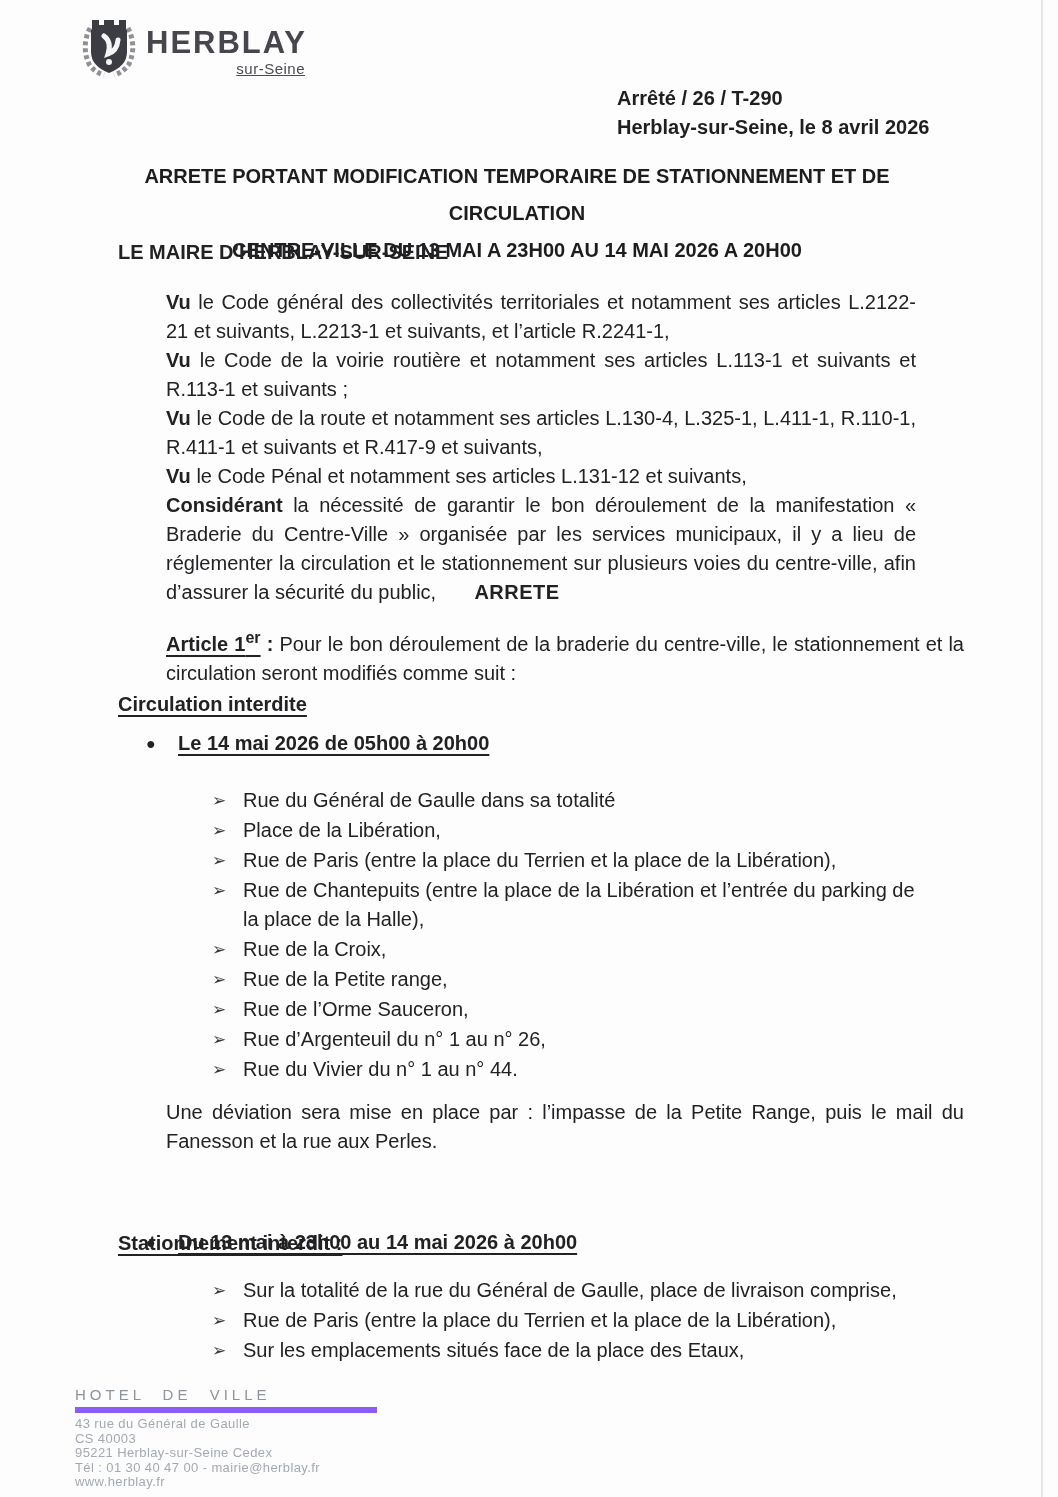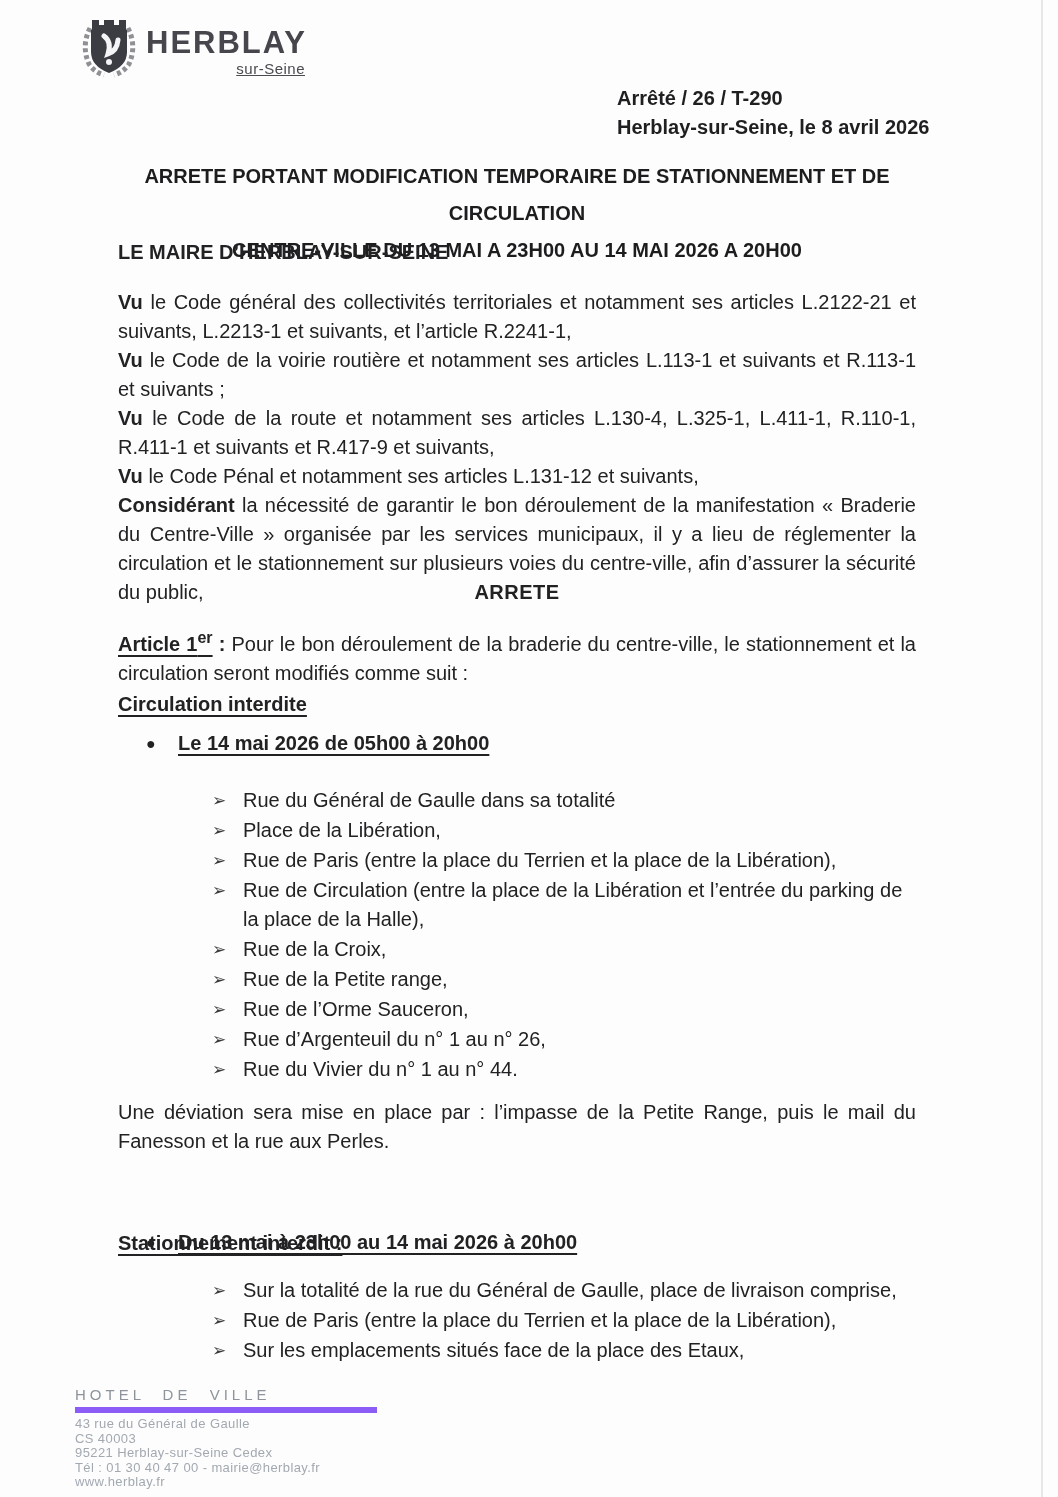--- a/index.html
+++ b/index.html
@@ -18,21 +18,21 @@
   .logo-text{margin-left:8px;margin-top:10px;}
   .logo-name{font-size:31px;font-weight:700;letter-spacing:2px;color:#46464c;line-height:32px;}
   .logo-sub{font-size:15px;color:#4a4a50;text-align:right;margin-top:1px;padding-right:2px;letter-spacing:0.5px;text-decoration:underline;}
 
   
   .ref-block{position:absolute;left:617px;top:84px;font-size:20px;font-weight:700;line-height:29px;color:#1f1f21;}
 
   .sec{position:absolute;left:118px;width:798px;font-size:20px;line-height:29px;}
   .b{font-weight:700;}
   .u{text-decoration:underline;text-decoration-thickness:2px;text-underline-offset:4px;}
-  .just{text-align:justify;}
+  .just{text-align:justify;margin-left:48px;}
   p{margin:0;}
 
   .title-block{top:158px;text-align:center;font-weight:700;line-height:37px;color:#1d1d1f;}
   .mayor{top:238px;font-weight:700;}
   .recitals{top:288px;}
   .arrete{top:578px;text-align:center;font-weight:700;letter-spacing:0.5px;}
   .article{top:630px;}
   .article sup{font-size:16px;vertical-align:super;line-height:0;}
   .circ-heading{top:690px;font-weight:700;}
   .bullet-line{display:flex;}
@@ -126,21 +126,21 @@
     <li>
         <span class="arrow-marker">➢</span>
         <span class="li-text">Place de la Libération,</span>
       </li>
     <li>
         <span class="arrow-marker">➢</span>
         <span class="li-text">Rue de Paris (entre la place du Terrien et la place de la Libération),</span>
       </li>
     <li>
         <span class="arrow-marker">➢</span>
-        <span class="li-text">Rue de Circulation (entre la place de la Libération et l’entrée du parking de la place de la Halle),</span>
+        <span class="li-text">Rue de Chantepuits (entre la place de la Libération et l’entrée du parking de la place de la Halle),</span>
       </li>
     <li>
         <span class="arrow-marker">➢</span>
         <span class="li-text">Rue de la Croix,</span>
       </li>
     <li>
         <span class="arrow-marker">➢</span>
         <span class="li-text">Rue de la Petite range,</span>
       </li>
     <li>

